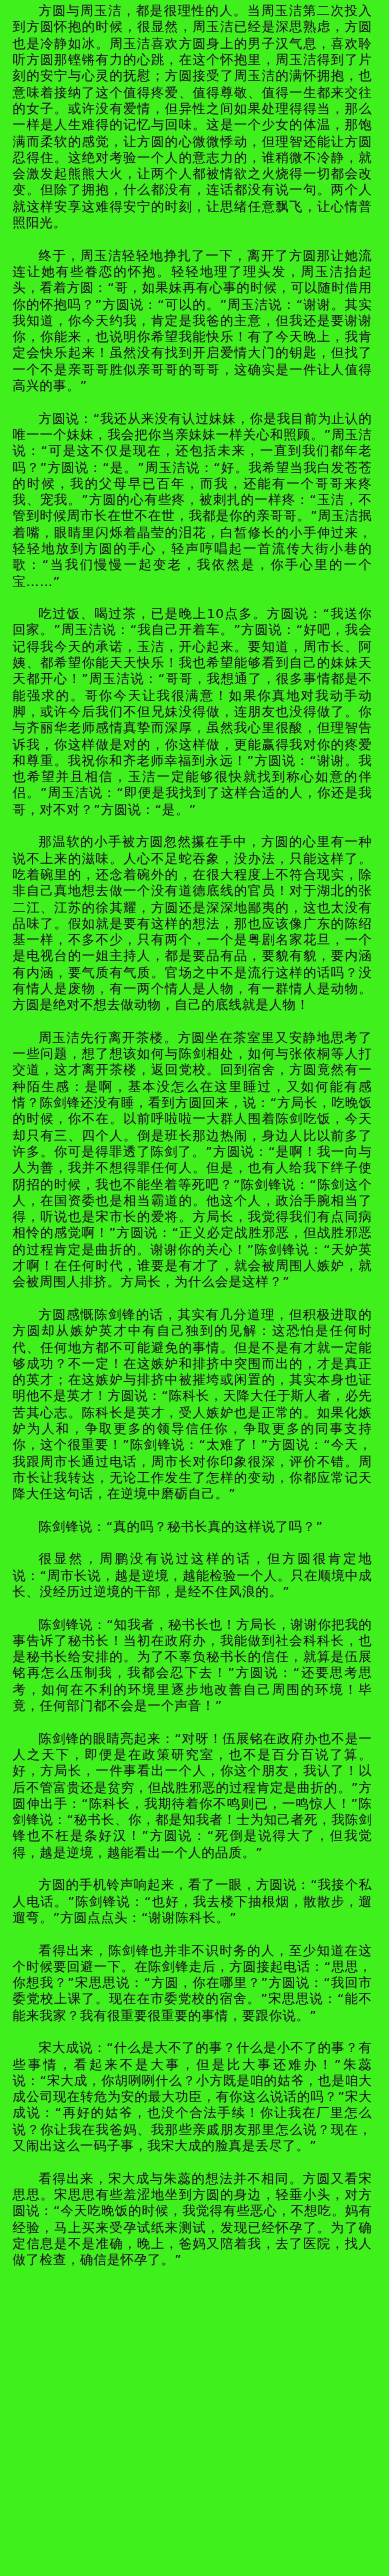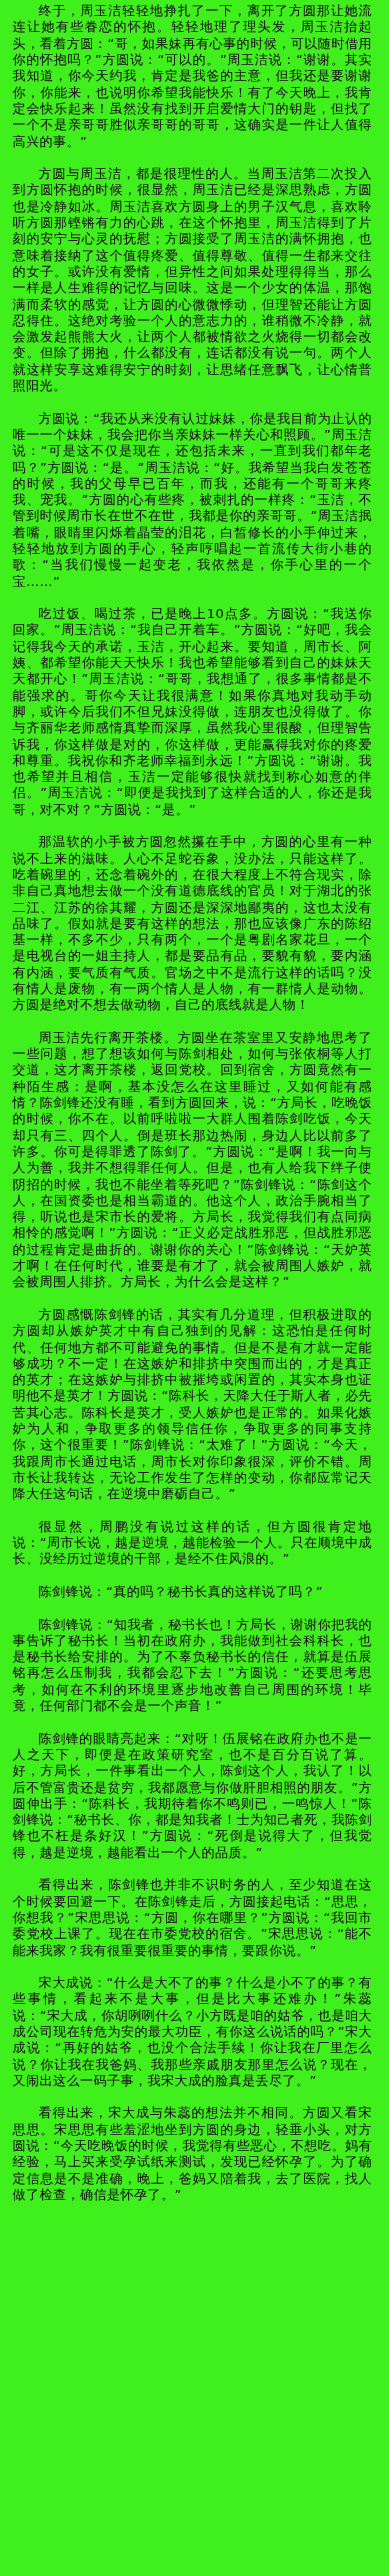--- a/index.html
+++ b/index.html
@@ -30,29 +30,30 @@
     text-indent: 2em;
     
     text-shadow: 0.3px 0.3px 0 rgba(120, 60, 140, 0.35);
   }
   .para:last-child { margin-bottom: 12px; }
 </style>
 </head>
 <body>
 
 <div class="page">
+  <p class="para">方圆与周玉洁，都是很理性的人。当周玉洁第二次投入到方圆怀抱的时候，很显然，周玉洁已经是深思熟虑，方圆也是冷静如冰。周玉洁喜欢方圆身上的男子汉气息，喜欢聆听方圆那铿锵有力的心跳，在这个怀抱里，周玉洁得到了片刻的安宁与心灵的抚慰；方圆接受了周玉洁的满怀拥抱，也意味着接纳了这个值得疼爱、值得尊敬、值得一生都来交往的女子。或许没有爱情，但异性之间如果处理得得当，那么一样是人生难得的记忆与回味。这是一个少女的体温，那饱满而柔软的感觉，让方圆的心微微悸动，但理智还能让方圆忍得住。这绝对考验一个人的意志力的，谁稍微不冷静，就会激发起熊熊大火，让两个人都被情欲之火烧得一切都会改变。但除了拥抱，什么都没有，连话都没有说一句。两个人就这样安享这难得安宁的时刻，让思绪任意飘飞，让心情普照阳光。</p>
   <p class="para">终于，周玉洁轻轻地挣扎了一下，离开了方圆那让她流连让她有些眷恋的怀抱。轻轻地理了理头发，周玉洁抬起头，看着方圆：“哥，如果妹再有心事的时候，可以随时借用你的怀抱吗？”方圆说：“可以的。”周玉洁说：“谢谢。其实我知道，你今天约我，肯定是我爸的主意，但我还是要谢谢你，你能来，也说明你希望我能快乐！有了今天晚上，我肯定会快乐起来！虽然没有找到开启爱情大门的钥匙，但找了一个不是亲哥哥胜似亲哥哥的哥哥，这确实是一件让人值得高兴的事。”</p>
-  <p class="para">方圆与周玉洁，都是很理性的人。当周玉洁第二次投入到方圆怀抱的时候，很显然，周玉洁已经是深思熟虑，方圆也是冷静如冰。周玉洁喜欢方圆身上的男子汉气息，喜欢聆听方圆那铿锵有力的心跳，在这个怀抱里，周玉洁得到了片刻的安宁与心灵的抚慰；方圆接受了周玉洁的满怀拥抱，也意味着接纳了这个值得疼爱、值得尊敬、值得一生都来交往的女子。或许没有爱情，但异性之间如果处理得得当，那么一样是人生难得的记忆与回味。这是一个少女的体温，那饱满而柔软的感觉，让方圆的心微微悸动，但理智还能让方圆忍得住。这绝对考验一个人的意志力的，谁稍微不冷静，就会激发起熊熊大火，让两个人都被情欲之火烧得一切都会改变。但除了拥抱，什么都没有，连话都没有说一句。两个人就这样安享这难得安宁的时刻，让思绪任意飘飞，让心情普照阳光。</p>
   <p class="para">方圆说：“我还从来没有认过妹妹，你是我目前为止认的唯一一个妹妹，我会把你当亲妹妹一样关心和照顾。”周玉洁说：“可是这不仅是现在，还包括未来，一直到我们都年老吗？”方圆说：“是。”周玉洁说：“好。我希望当我白发苍苍的时候，我的父母早已百年，而我，还能有一个哥哥来疼我、宠我。”方圆的心有些疼，被刺扎的一样疼：“玉洁，不管到时候周市长在世不在世，我都是你的亲哥哥。”周玉洁抿着嘴，眼睛里闪烁着晶莹的泪花，白皙修长的小手伸过来，轻轻地放到方圆的手心，轻声哼唱起一首流传大街小巷的歌：“当我们慢慢一起变老，我依然是，你手心里的一个宝……”</p>
   <p class="para">吃过饭、喝过茶，已是晚上10点多。方圆说：“我送你回家。”周玉洁说：“我自己开着车。”方圆说：“好吧，我会记得我今天的承诺，玉洁，开心起来。要知道，周市长、阿姨、都希望你能天天快乐！我也希望能够看到自己的妹妹天天都开心！”周玉洁说：“哥哥，我想通了，很多事情都是不能强求的。哥你今天让我很满意！如果你真地对我动手动脚，或许今后我们不但兄妹没得做，连朋友也没得做了。你与齐丽华老师感情真挚而深厚，虽然我心里很酸，但理智告诉我，你这样做是对的，你这样做，更能赢得我对你的疼爱和尊重。我祝你和齐老师幸福到永远！”方圆说：“谢谢。我也希望并且相信，玉洁一定能够很快就找到称心如意的伴侣。”周玉洁说：“即便是我找到了这样合适的人，你还是我哥，对不对？”方圆说：“是。”</p>
   <p class="para">那温软的小手被方圆忽然攥在手中，方圆的心里有一种说不上来的滋味。人心不足蛇吞象，没办法，只能这样了。吃着碗里的，还念着碗外的，在很大程度上不符合现实，除非自己真地想去做一个没有道德底线的官员！对于湖北的张二江、江苏的徐其耀，方圆还是深深地鄙夷的，这也太没有品味了。假如就是要有这样的想法，那也应该像广东的陈绍基一样，不多不少，只有两个，一个是粤剧名家花旦，一个是电视台的一姐主持人，都是要品有品，要貌有貌，要内涵有内涵，要气质有气质。官场之中不是流行这样的话吗？没有情人是废物，有一两个情人是人物，有一群情人是动物。方圆是绝对不想去做动物，自己的底线就是人物！</p>
   <p class="para">周玉洁先行离开茶楼。方圆坐在茶室里又安静地思考了一些问题，想了想该如何与陈剑相处，如何与张依桐等人打交道，这才离开茶楼，返回党校。回到宿舍，方圆竟然有一种陌生感：是啊，基本没怎么在这里睡过，又如何能有感情？陈剑锋还没有睡，看到方圆回来，说：“方局长，吃晚饭的时候，你不在。以前呼啦啦一大群人围着陈剑吃饭，今天却只有三、四个人。倒是班长那边热闹，身边人比以前多了许多。你可是得罪透了陈剑了。”方圆说：“是啊！我一向与人为善，我并不想得罪任何人。但是，也有人给我下绊子使阴招的时候，我也不能坐着等死吧？”陈剑锋说：“陈剑这个人，在国资委也是相当霸道的。他这个人，政治手腕相当了得，听说也是宋市长的爱将。方局长，我觉得我们有点同病相怜的感觉啊！”方圆说：“正义必定战胜邪恶，但战胜邪恶的过程肯定是曲折的。谢谢你的关心！”陈剑锋说：“天妒英才啊！在任何时代，谁要是有才了，就会被周围人嫉妒，就会被周围人排挤。方局长，为什么会是这样？”</p>
   <p class="para">方圆感慨陈剑锋的话，其实有几分道理，但积极进取的方圆却从嫉妒英才中有自己独到的见解：这恐怕是任何时代、任何地方都不可能避免的事情。但是不是有才就一定能够成功？不一定！在这嫉妒和排挤中突围而出的，才是真正的英才；在这嫉妒与排挤中被摧垮或闲置的，其实本身也证明他不是英才！方圆说：“陈科长，天降大任于斯人者，必先苦其心志。陈科长是英才，受人嫉妒也是正常的。如果化嫉妒为人和，争取更多的领导信任你，争取更多的同事支持你，这个很重要！”陈剑锋说：“太难了！”方圆说：“今天，我跟周市长通过电话，周市长对你印象很深，评价不错。周市长让我转达，无论工作发生了怎样的变动，你都应常记天降大任这句话，在逆境中磨砺自己。”</p>
+  <p class="para">陈剑锋说：“真的吗？秘书长真的这样说了吗？”</p>
   <p class="para">很显然，周鹏没有说过这样的话，但方圆很肯定地说：“周市长说，越是逆境，越能检验一个人。只在顺境中成长、没经历过逆境的干部，是经不住风浪的。”</p>
-  <p class="para">陈剑锋说：“真的吗？秘书长真的这样说了吗？”</p>
   <p class="para">陈剑锋说：“知我者，秘书长也！方局长，谢谢你把我的事告诉了秘书长！当初在政府办，我能做到社会科科长，也是秘书长给安排的。为了不辜负秘书长的信任，就算是伍展铭再怎么压制我，我都会忍下去！”方圆说：“还要思考思考，如何在不利的环境里逐步地改善自己周围的环境！毕竟，任何部门都不会是一个声音！”</p>
-  <p class="para">陈剑锋的眼睛亮起来：“对呀！伍展铭在政府办也不是一人之天下，即便是在政策研究室，也不是百分百说了算。好，方局长，一件事看出一个人，陈剑这个人，我认了！以后不管富贵还是贫穷，我都愿意与你做肝胆相照的朋友。”方圆伸出手：“陈科长，我期待着你不鸣则已，一鸣惊人！”陈剑锋说：“秘书长、你，都是知我者！士为知己者死，我陈剑锋也不枉是条好汉！”方圆说：“死倒是说得大了，但我觉得，越是逆境，越能看出一个人的品质。”</p>
+  <p class="para">陈剑锋的眼睛亮起来：“对呀！伍展铭在政府办也不是一人之天下，即便是在政策研究室，也不是百分百说了算。好，方局长，一件事看出一个人，你这个朋友，我认了！以后不管富贵还是贫穷，但战胜邪恶的过程肯定是曲折的。”方圆伸出手：“陈科长，我期待着你不鸣则已，一鸣惊人！”陈剑锋说：“秘书长、你，都是知我者！士为知己者死，我陈剑锋也不枉是条好汉！”方圆说：“死倒是说得大了，但我觉得，越是逆境，越能看出一个人的品质。”</p>
+  <p class="para">方圆的手机铃声响起来，看了一眼，方圆说：“我接个私人电话。”陈剑锋说：“也好，我去楼下抽根烟，散散步，遛遛弯。”方圆点点头：“谢谢陈科长。”</p>
   <p class="para">看得出来，陈剑锋也并非不识时务的人，至少知道在这个时候要回避一下。在陈剑锋走后，方圆接起电话：“思思，你想我？”宋思思说：“方圆，你在哪里？”方圆说：“我回市委党校上课了。现在在市委党校的宿舍。”宋思思说：“能不能来我家？我有很重要很重要的事情，要跟你说。”</p>
   <p class="para">宋大成说：“什么是大不了的事？什么是小不了的事？有些事情，看起来不是大事，但是比大事还难办！”朱蕊说：“宋大成，你胡咧咧什么？小方既是咱的姑爷，也是咱大成公司现在转危为安的最大功臣，有你这么说话的吗？”宋大成说：“再好的姑爷，也没个合法手续！你让我在厂里怎么说？你让我在我爸妈、我那些亲戚朋友那里怎么说？现在，又闹出这么一码子事，我宋大成的脸真是丢尽了。”</p>
   <p class="para">看得出来，宋大成与朱蕊的想法并不相同。方圆又看宋思思。宋思思有些羞涩地坐到方圆的身边，轻垂小头，对方圆说：“今天吃晚饭的时候，我觉得有些恶心，不想吃。妈有经验，马上买来受孕试纸来测试，发现已经怀孕了。为了确定信息是不是准确，晚上，爸妈又陪着我，去了医院，找人做了检查，确信是怀孕了。”</p>
 
 </div>
 
 
 </body></html>

